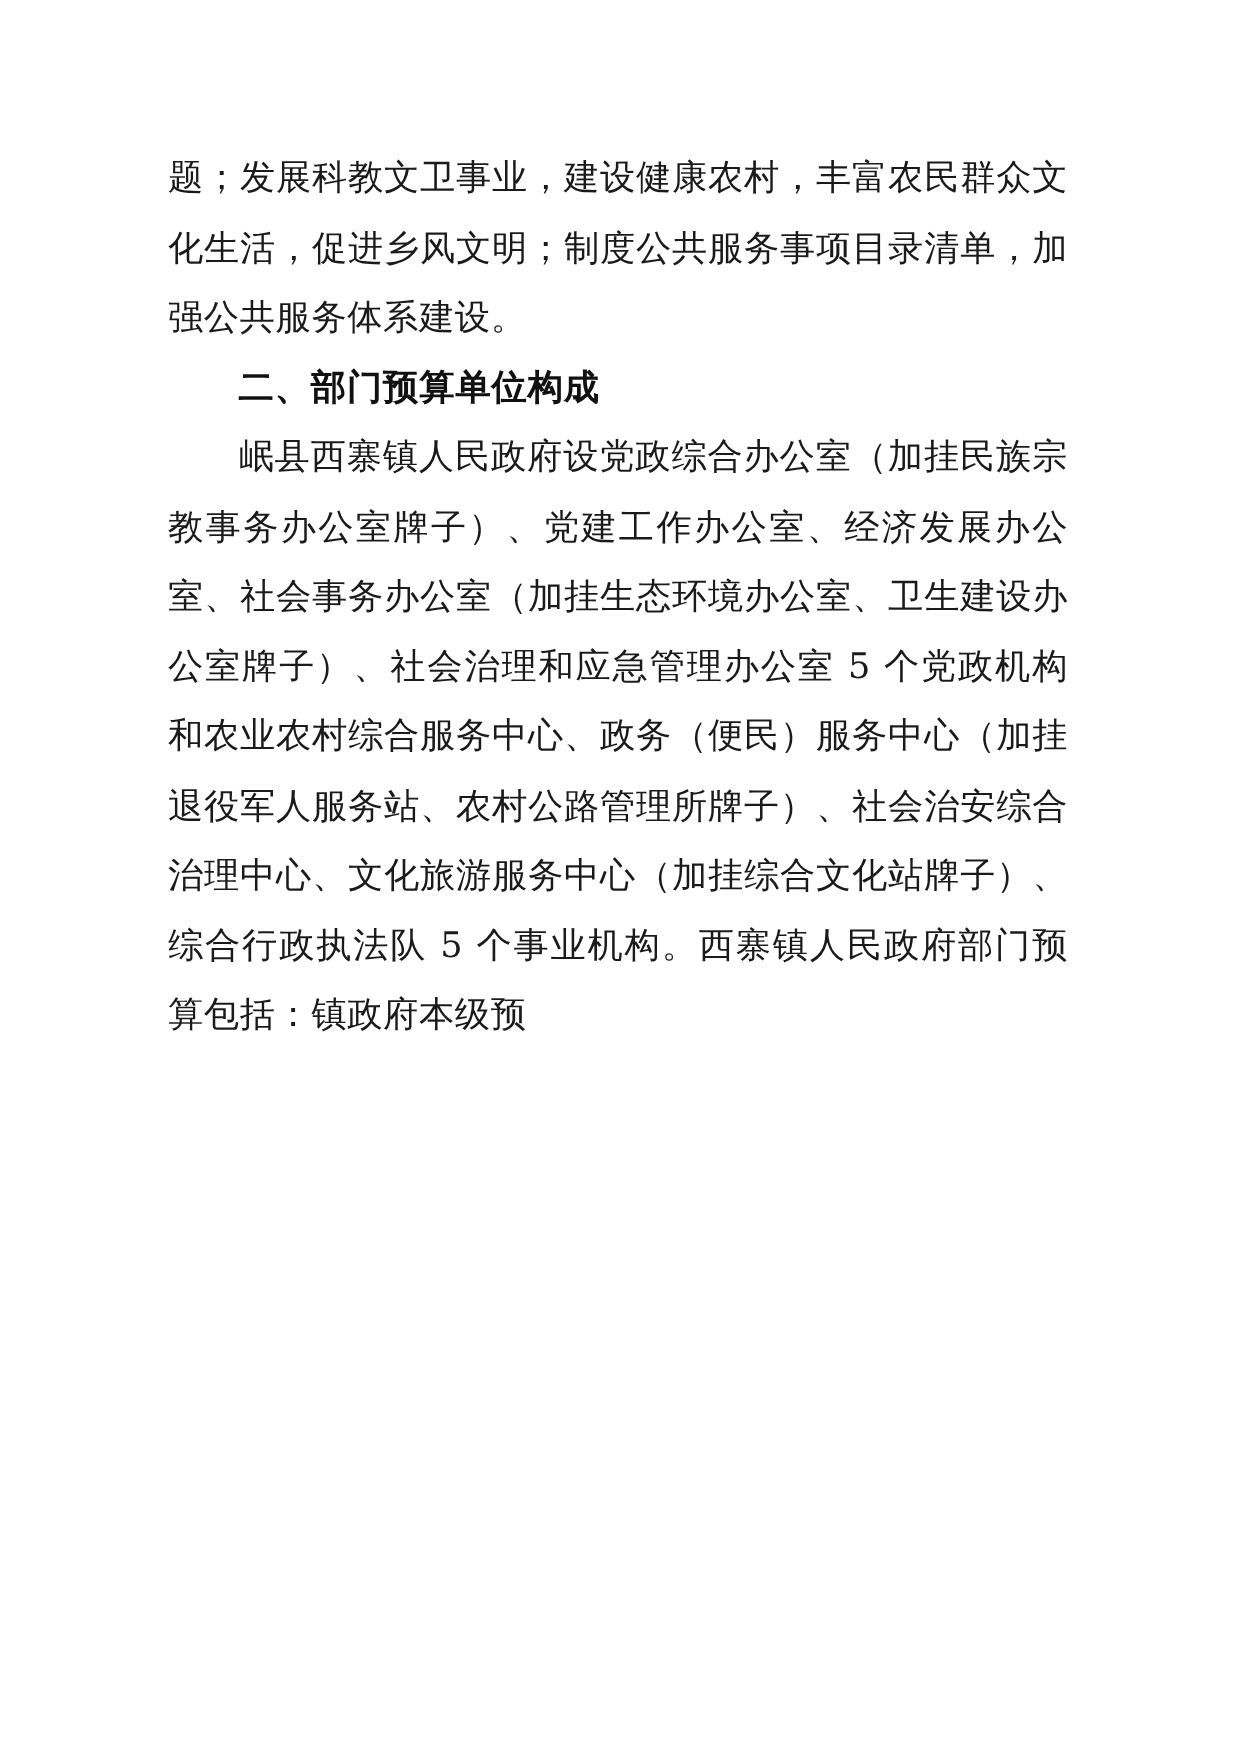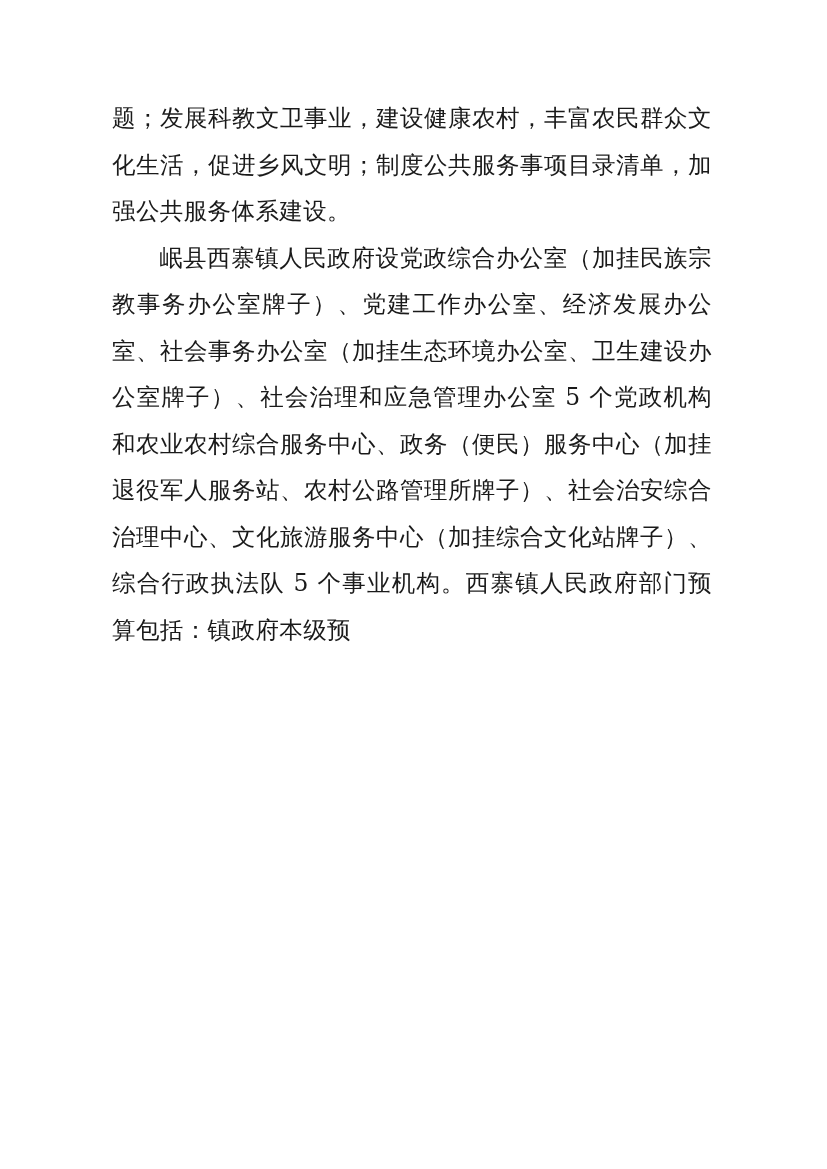--- a/index.html
+++ b/index.html
@@ -47,15 +47,16 @@
     letter-spacing: 0.6px;
     font-family: "DejaVu Sans", sans-serif;
   }
 </style>
 </head>
 <body>
 
 <div class="page">
   <div class="content">
     <p class="para">题；发展科教文卫事业，建设健康农村，丰富农民群众文化生活，促进乡风文明；制度公共服务事项目录清单，加强公共服务体系建设。</p>
+    <p class="heading">二、部门预算单位构成</p>
     <p class="para indent">岷县西寨镇人民政府设党政综合办公室（加挂民族宗教事务办公室牌子）、党建工作办公室、经济发展办公室、社会事务办公室（加挂生态环境办公室、卫生建设办公室牌子）、社会治理和应急管理办公室 5 个党政机构和农业农村综合服务中心、政务（便民）服务中心（加挂退役军人服务站、农村公路管理所牌子）、社会治安综合治理中心、文化旅游服务中心（加挂综合文化站牌子）、综合行政执法队 5 个事业机构。西寨镇人民政府部门预算包括：镇政府本级预</p>
   </div>
 </div>
 
 </body></html>

